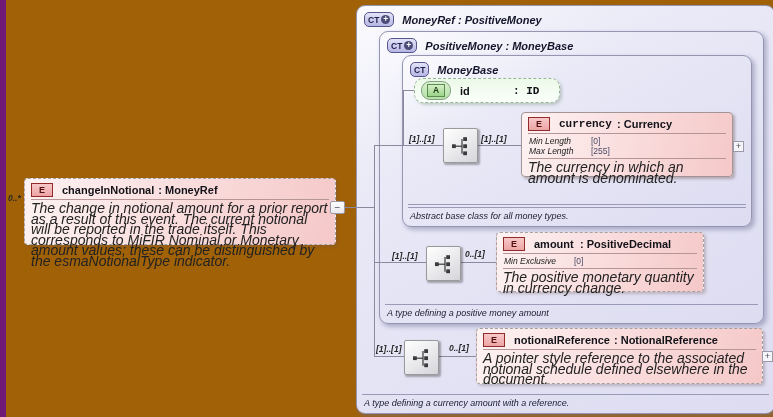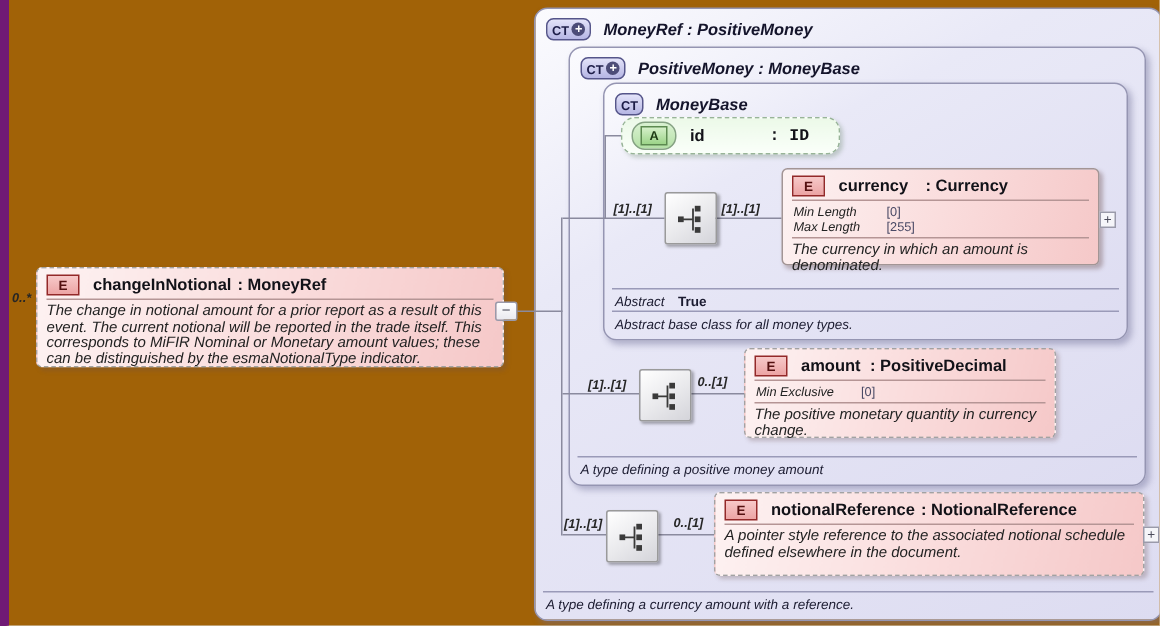--- a/index.html
+++ b/index.html
@@ -45,21 +45,21 @@
     width:20px;height:12px;line-height:12px;text-align:center;flex:none;
     background:linear-gradient(#f7c9c9,#eca4a4);border:1px solid #93282833;
     border:1px solid #932929;font-size:9px;font-weight:bold;color:#541010;margin-right:9px;
   }
   .el-name{font-weight:bold;font-size:11px;color:#121218;}
   .el-type{font-weight:bold;font-size:11px;color:#121218;margin-left:4px;}
   .pdiv{border-top:1px solid #b59595;margin:2px 0;}
   .facet-row{display:flex;font-size:8.5px;line-height:10px;padding-left:1px;}
   .facet-name{font-style:italic;color:#222222;width:62px;flex:none;}
   .facet-val{color:#4a4a66;}
-  .anno{font-style:italic;font-size:10px;line-height:10.5px;color:#222222;padding-top:1px;}
+  .anno{font-style:italic;font-size:14px;line-height:10.5px;color:#222222;padding-top:1px;}
   
   .attr-box{
     position:absolute;display:flex;align-items:center;box-sizing:border-box;
     border:1px dashed #98b498;border-radius:9px;padding:2px 6px;
     background:linear-gradient(180deg,#ecf9e8 0%,#fafffa 100%);
     box-shadow:2px 2px 3px rgba(90,120,90,.3);
   }
   .attr-bullet{
     display:inline-flex;align-items:center;height:17px;padding:0 5px;
     border:1px solid #85a283;border-radius:9px;margin-right:9px;flex:none;
@@ -128,24 +128,20 @@
 
       <div class="ct-box" style="left:22px;top:23px;width:348px;height:170px;">
         <div class="ct-head">
           <span class="badge-ct">
               <span>CT</span>
             </span>
           <span class="ct-title">MoneyBase</span>
         </div>
         <div class="ct-footer">
           <div class="fdiv"></div>
-          <div class="abs-row">
-            <span class="abs-label">Abstract</span>
-            <span class="abs-value">True</span>
-          </div>
           <div class="fdiv"></div>
           <div class="ftext">Abstract base class for all money types.</div>
         </div>
       </div>
     </div>
   </div>
 
   <div class="hline" style="left:339px;top:207px;width:30px;"></div>
   <div class="vline" style="left:368px;top:145px;height:212px;"></div>
   <div class="hline" style="left:369px;top:145px;width:68px;"></div>
@@ -211,21 +207,21 @@
   <span class="card-label" style="left:403px;top:134px;">[1]..[1]</span>
   <span class="card-label" style="left:475px;top:134px;">[1]..[1]</span>
   <span class="card-label" style="left:386px;top:251px;">[1]..[1]</span>
   <span class="card-label" style="left:459px;top:249px;">0..[1]</span>
   <span class="card-label" style="left:370px;top:344px;">[1]..[1]</span>
   <span class="card-label" style="left:443px;top:343px;">0..[1]</span>
 
   <div class="el-box solid-el" style="left:515px;top:112px;width:212px;height:65px;">
     <div class="el-head">
       <span class="badge-e">E</span>
-      <span class="el-name" style="min-width:58px;">currency</span>
+      <span class="el-name" style="min-width:58px;font-family:Liberation Mono, monospace;">currency</span>
       <span class="el-type" style="margin-left:0;">: Currency</span>
     </div>
     <div class="pdiv"></div>
     <div class="facet-row">
       <span class="facet-name">Min Length</span>
       <span class="facet-val">[0]</span>
     </div>
     <div class="facet-row">
       <span class="facet-name">Max Length</span>
       <span class="facet-val">[255]</span>

